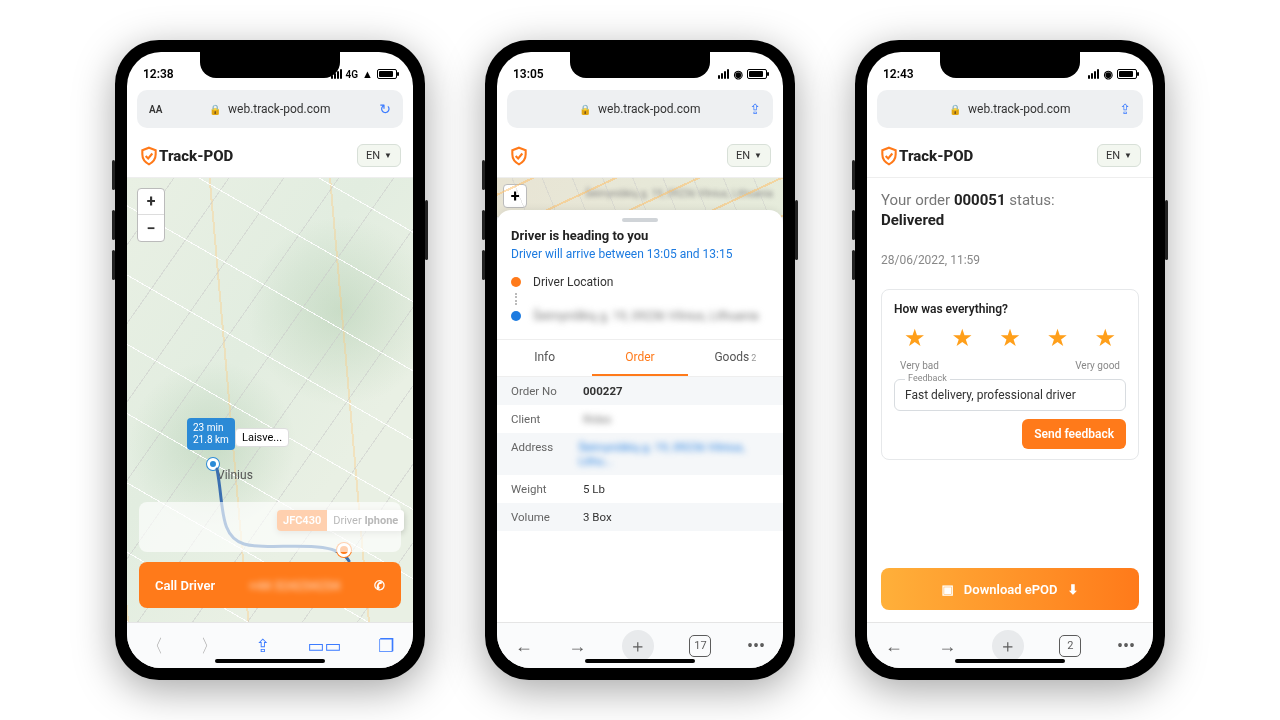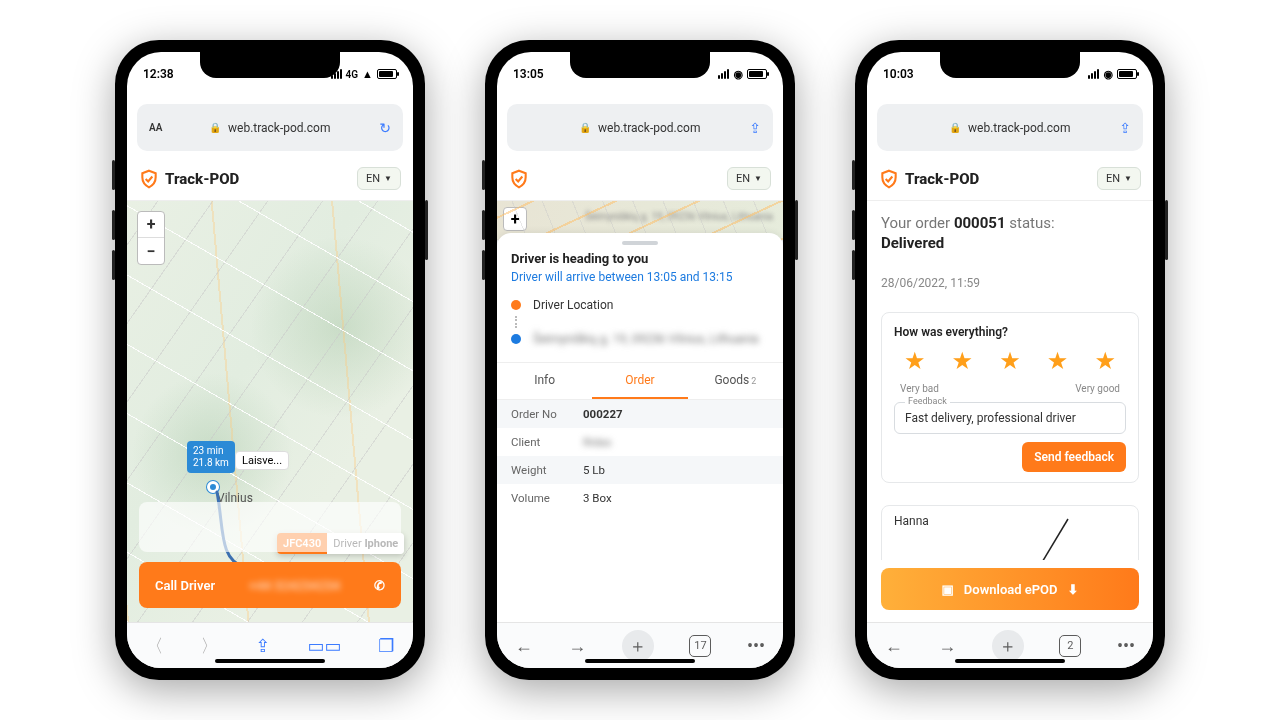--- a/index.html
+++ b/index.html
@@ -72,24 +72,24 @@
   .sig-bars span{ width:2px; background:#000; border-radius:1px;}
   .sig-bars span:nth-child(1){height:4px}
   .sig-bars span:nth-child(2){height:6px}
   .sig-bars span:nth-child(3){height:8px}
   .sig-bars span:nth-child(4){height:10px}
   .wifi{ font-size:11px;}
   .batt{ width:20px;height:10px;border:1px solid #000;border-radius:2px;position:relative;}
   .batt::after{content:"";position:absolute;right:-3px;top:2px;width:2px;height:4px;background:#000;border-radius:1px;}
   .batt i{display:block;background:#000;margin:1px;height:6px;width:14px;border-radius:1px;}
   .url-bar {
-    height: 47px;
+    height: 38px;
     background: #eef0f2;
     border-radius: 10px;
-    margin: 16px 10px 6px;
+    margin: 2px 10px 6px;
     display:flex;
     align-items:center;
     justify-content:center;
     gap:6px;
     font-size:12px;
     color:#333;
     position:relative;
   }
   .url-left, .url-right { position:absolute; font-size:14px; color:#3b7bff; }
   .url-left{left:12px; color:#333; font-size:10px; font-weight:600;}
@@ -97,21 +97,21 @@
   .lock{font-size:10px;}
   .app-bar {
     height:44px;
     background:#fff;
     display:flex;
     align-items:center;
     justify-content:space-between;
     padding:0 12px;
     border-bottom:1px solid #eee;
   }
-  .brand { display:flex; align-items:center; gap:6px; font-weight:800; font-size:15px; color:#222;}
+  .brand { display:flex; align-items:center; gap:0; font-weight:800; font-size:15px; color:#222;}
   .brand svg{width:20px;height:20px;}
   .lang {
     font-size:11px;
     border:1px solid #d8e0d8;
     background:#f3f7f0;
     color:#333;
     padding:4px 8px;
     border-radius:6px;
     display:flex; gap:4px; align-items:center;
   }
@@ -372,20 +372,24 @@
         <div class="otable">
           <div class="row">
               <span class="k">Order No</span>
               <b>000227</b>
             </div>
           <div class="row">
               <span class="k">Client</span>
               <span class="v blur">Ridas</span>
             </div>
           <div class="row">
+              <span class="k">Address</span>
+              <span class="v blur" style="color:#1d7be0;">Šeimyniškių g. 19, 09236 Vilnius, Lithu...</span>
+            </div>
+          <div class="row">
               <span class="k">Weight</span>
               <span>5 Lb</span>
             </div>
           <div class="row">
               <span class="k">Volume</span>
               <span>3 Box</span>
             </div>
         </div>
       </div>
     </div>
@@ -397,21 +401,21 @@
       <span class="icon">•••</span>
     </div>
     <div class="home-ind"></div>
   </div>
 </div>
 
 <div class="phone">
   <div class="screen">
     <div class="notch"></div>
     <div class="status-bar">
-      <span>10:03</span>
+      <span>12:43</span>
       <span class="status-right">
         <span class="sig-bars">
             <span></span>
             <span></span>
             <span></span>
             <span></span>
           </span>
         <span class="wifi">◉</span>
         <span class="batt">
             <i></i>
@@ -457,26 +461,20 @@
             <span>Very good</span>
           </div>
           <div class="fb-input">
             <span class="fb-legend">Feedback</span>
             <span>Fast delivery, professional driver</span>
           </div>
           <div class="send-btn">
             <span>Send feedback</span>
           </div>
         </div>
-        <div class="sig-card">
-          <div class="sig-name">Hanna</div>
-          <svg class="sig-stroke" viewBox="0 0 50 60">
-              <path d="M10 55 L40 5" stroke="#222" stroke-width="1.5" fill="none"></path>
-            </svg>
-        </div>
       </div>
       <div class="dl-bar">
         <span>▣</span>
         <span>Download ePOD</span>
         <span>⬇</span>
       </div>
     </div>
     <div class="safari-bar safari-gray">
       <span class="icon">←</span>
       <span class="icon">→</span>

